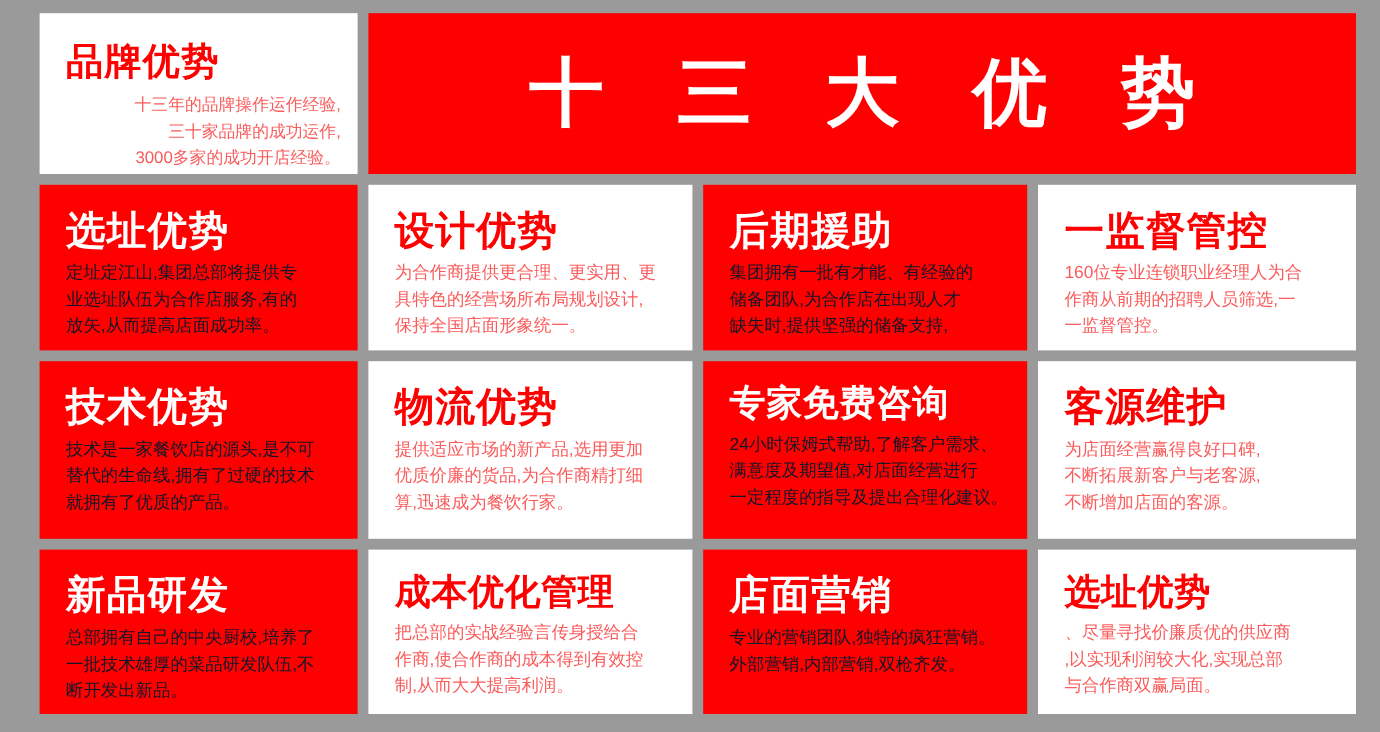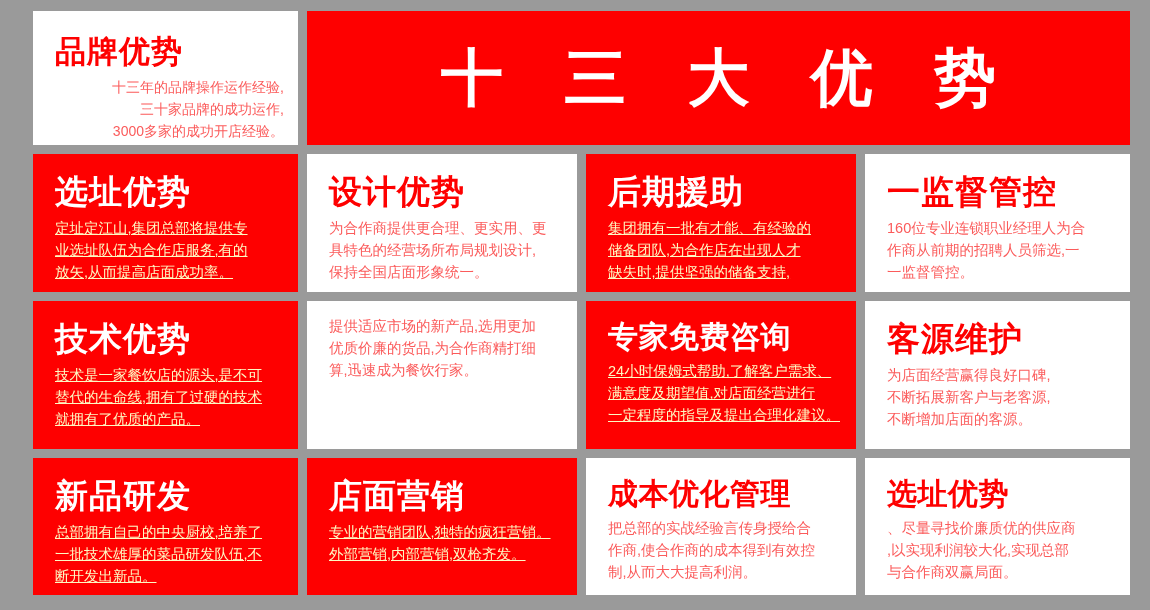--- a/index.html
+++ b/index.html
@@ -64,22 +64,21 @@
   }
 
   .card .body {
     font-size: 14.5px;
     line-height: 1.52;
     letter-spacing: 0px;
     white-space: pre-line;
     font-weight: 400;
   }
   .card.red .body {
-    color: #fef9c3;
-    text-decoration: underline;
+    color: #0f172a;
   }
   .card.white .body {
     color: #fb5b5b;
   }
 
   
   .banner {
     grid-column: 2 / span 3;
     grid-row: 1;
     background: #fe0000;
@@ -159,20 +158,21 @@
 一监督管控。</div>
     </div>
 
     <div class="card red">
       <div class="title">技术优势</div>
       <div class="body">技术是一家餐饮店的源头,是不可
 替代的生命线,拥有了过硬的技术
 就拥有了优质的产品。</div>
     </div>
     <div class="card white">
+      <div class="title">物流优势</div>
       <div class="body">提供适应市场的新产品,选用更加
 优质价廉的货品,为合作商精打细
 算,迅速成为餐饮行家。</div>
     </div>
     <div class="card red longtitle">
       <div class="title">专家免费咨询</div>
       <div class="body">24小时保姆式帮助,了解客户需求、
 满意度及期望值,对店面经营进行
 一定程度的指导及提出合理化建议。</div>
     </div>
@@ -182,31 +182,31 @@
 不断拓展新客户与老客源,
 不断增加店面的客源。</div>
     </div>
 
     <div class="card red">
       <div class="title">新品研发</div>
       <div class="body">总部拥有自己的中央厨校,培养了
 一批技术雄厚的菜品研发队伍,不
 断开发出新品。</div>
     </div>
-    <div class="card red">
-      <div class="title">店面营销</div>
-      <div class="body">专业的营销团队,独特的疯狂营销。
-外部营销,内部营销,双枪齐发。</div>
-    </div>
     <div class="card white longtitle">
       <div class="title">成本优化管理</div>
       <div class="body">把总部的实战经验言传身授给合
 作商,使合作商的成本得到有效控
 制,从而大大提高利润。</div>
     </div>
+    <div class="card red">
+      <div class="title">店面营销</div>
+      <div class="body">专业的营销团队,独特的疯狂营销。
+外部营销,内部营销,双枪齐发。</div>
+    </div>
     <div class="card white longtitle">
       <div class="title">选址优势</div>
       <div class="body">、尽量寻找价廉质优的供应商
 ,以实现利润较大化,实现总部
 与合作商双赢局面。</div>
     </div>
 
   </div>
 </div>
 

